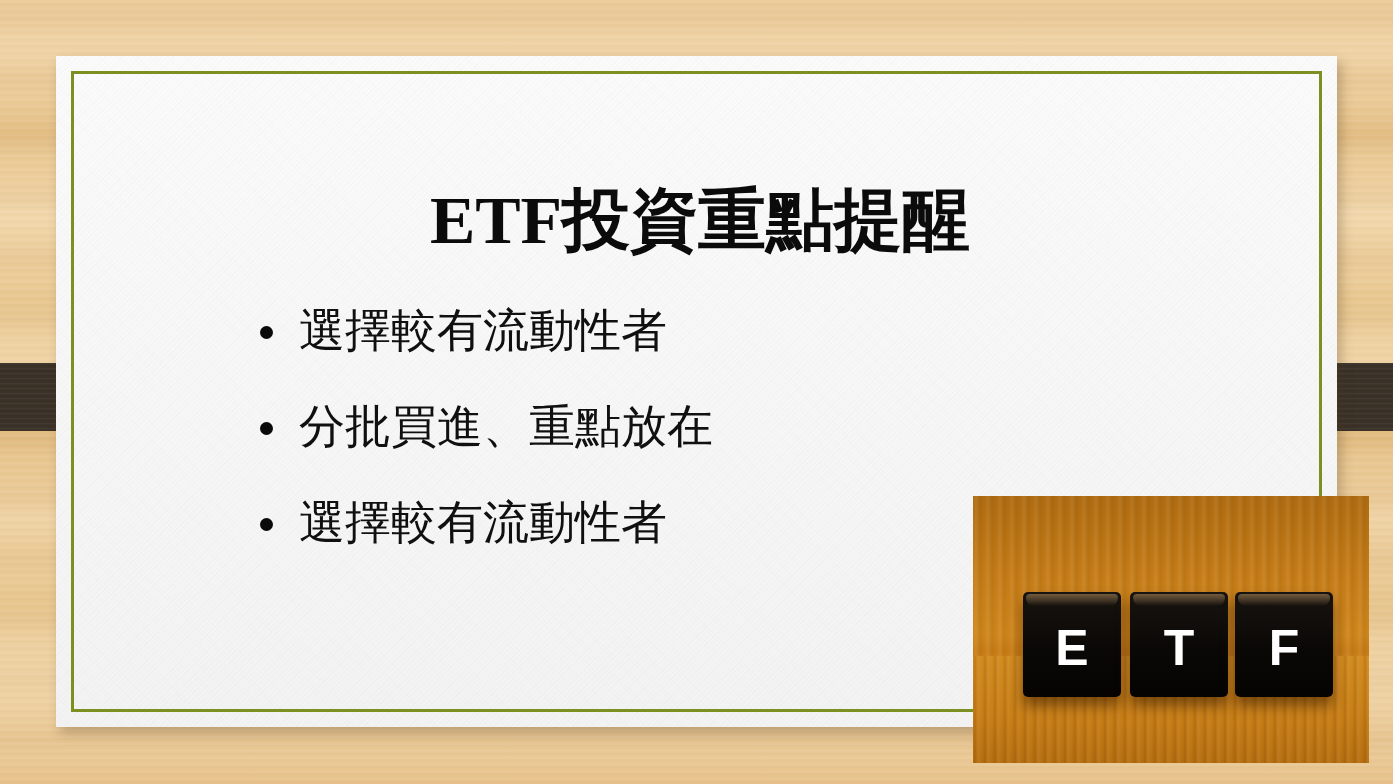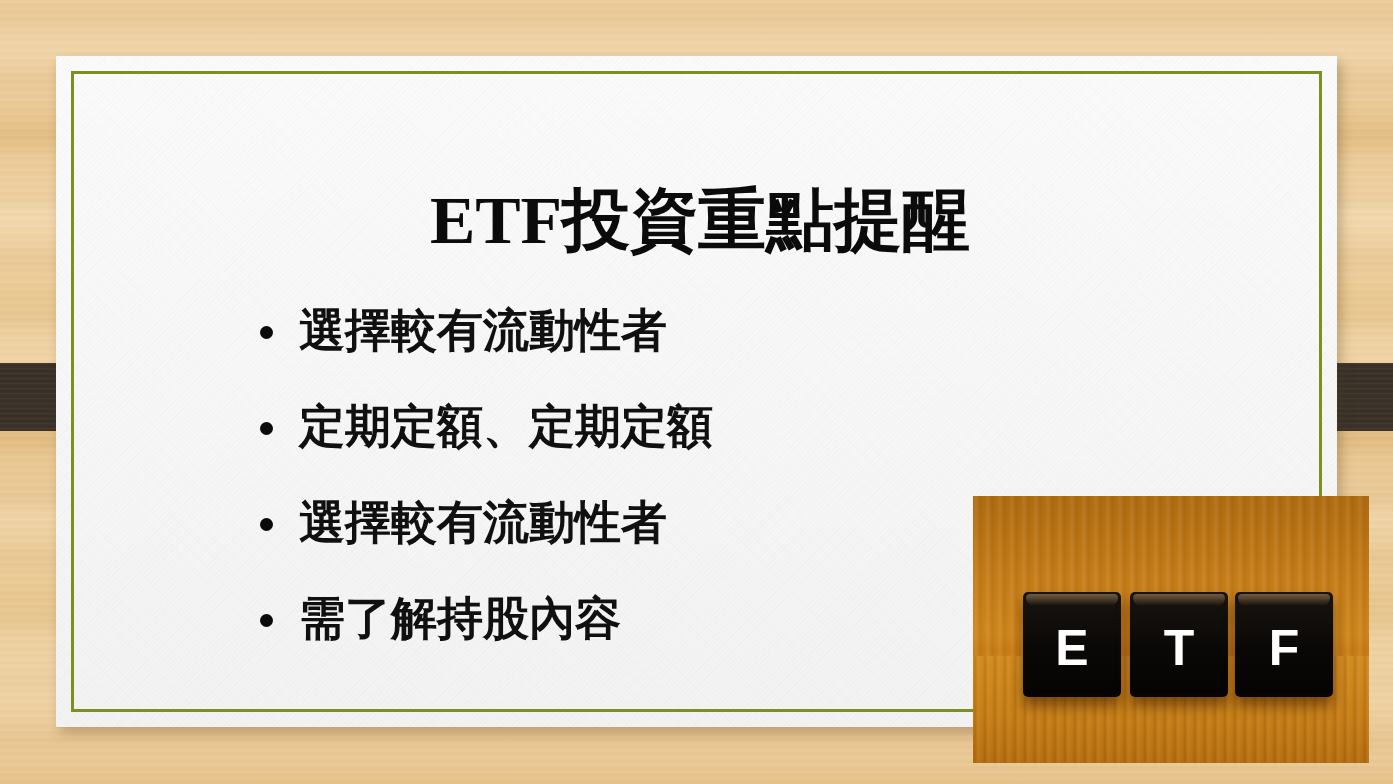--- a/index.html
+++ b/index.html
@@ -132,21 +132,21 @@
     width: 700px;
     margin: 0;
     padding: 0;
     list-style: none;
   }
   #bullets li {
     position: relative;
     height: 96px;
     padding-left: 47px;
     font-family: "Liberation Serif", "DejaVu Serif", serif;
-    font-weight: bold;
+    font-weight: normal;
     font-size: 46px;
     line-height: 70px;
     color: #101010;
     white-space: nowrap;
   }
   #bullets li .dot {
     position: absolute;
     left: 8px;
     top: 30px;
     width: 13px;
@@ -250,29 +250,25 @@
 
     <h1 id="title">ETF投資重點提醒</h1>
 
     <ul id="bullets">
       <li>
         <span class="dot"></span>
         <span>選擇較有流動性者</span>
       </li>
       <li>
         <span class="dot"></span>
-        <span>定期定額、定期定額</span>
+        <span>分批買進、重點放在</span>
       </li>
       <li>
         <span class="dot"></span>
         <span>選擇較有流動性者</span>
-      </li>
-      <li>
-        <span class="dot"></span>
-        <span>需了解持股內容</span>
       </li>
     </ul>
 
     <div id="photo">
       <div class="wood"></div>
       <div class="table-top"></div>
 
       <div class="block" id="block-e">
         <span class="sheen"></span>
         <span class="letter">E</span>

